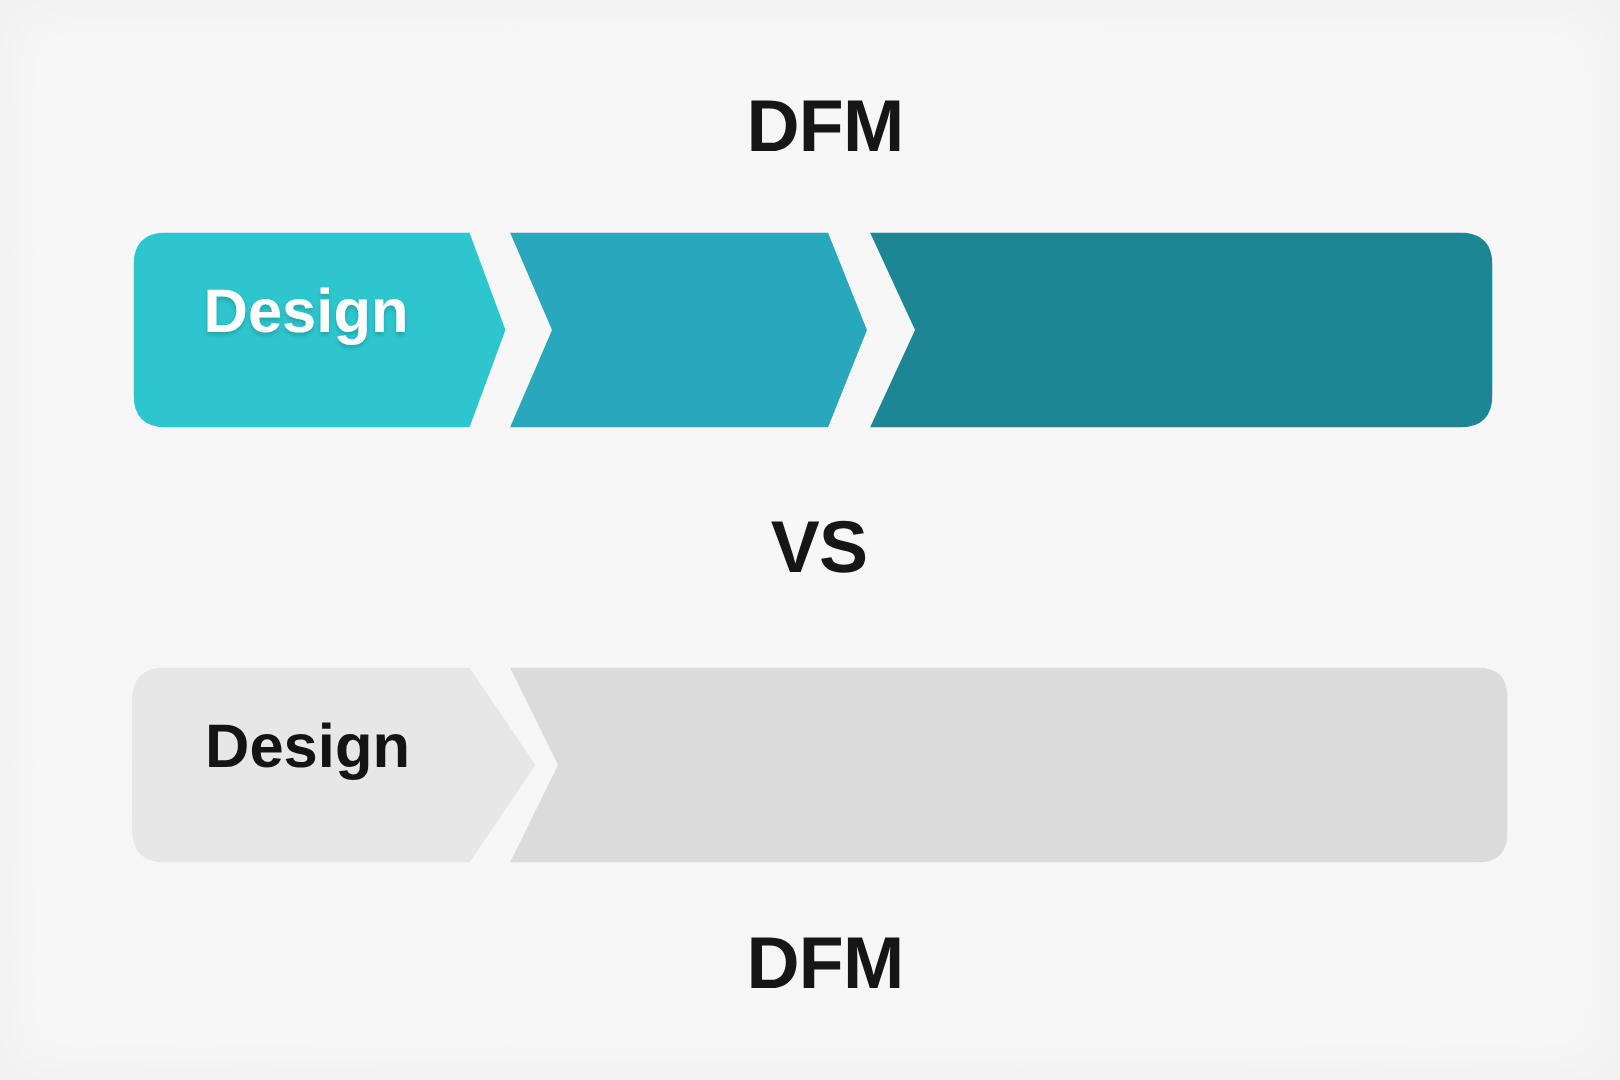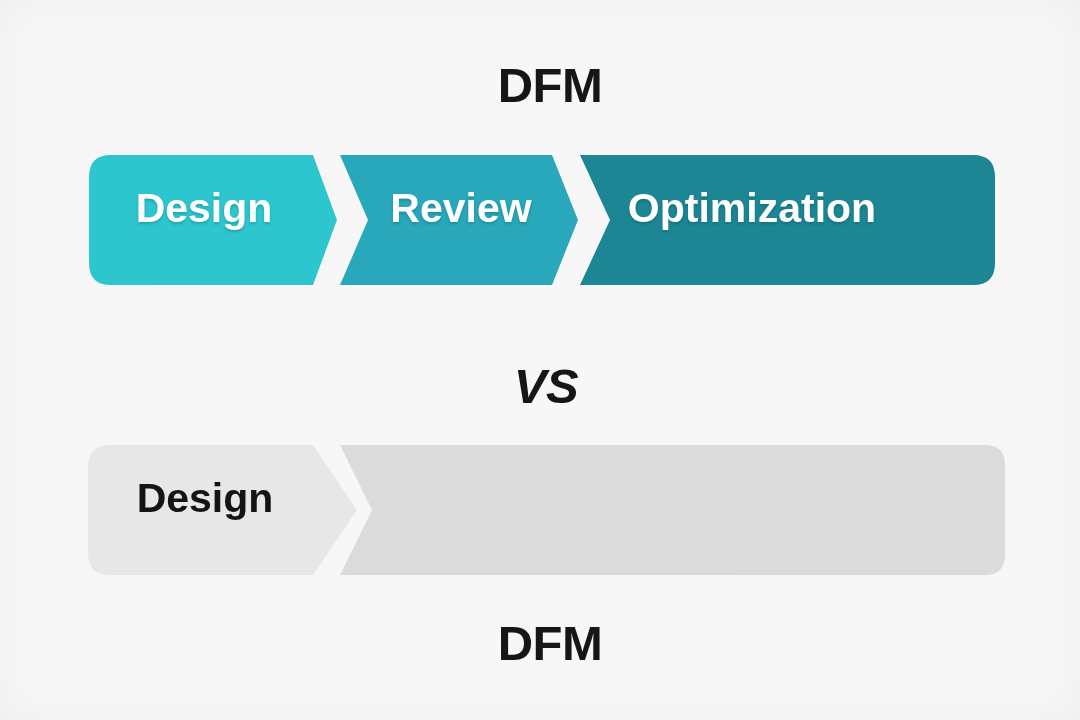--- a/index.html
+++ b/index.html
@@ -21,21 +21,21 @@
     position: absolute;
     transform: translate(-50%, -50%);
     font-weight: bold;
     font-size: 49px;
     letter-spacing: -0.5px;
     color: #161616;
     white-space: nowrap;
     line-height: 1;
   }
   .title-top    { left: 550px; top: 85px;  }
-  .title-vs     { left: 546px; top: 386px; font-style: italic; }
+  .title-vs     { left: 546px; top: 366px; }
   .title-bottom { left: 550px; top: 643px; }
 
   .row {
     position: absolute;
     left: 0;
     width: 1080px;
     height: 106px;
   }
   .row-top    { top: 155px; }
   .row-bottom { top: 445px; }
@@ -90,23 +90,21 @@
     <svg class="chevron chev-2" viewBox="0 0 238 130" aria-hidden="true">
       <path d="M0 0 L212 0 L238 65 L212 130 L0 130 L28 65 Z" fill="#29A8BB"></path>
     </svg>
 
     <svg class="chevron chev-3" viewBox="0 0 415 130" aria-hidden="true">
       <path d="M0 0 L393 0 Q415 0 415 22 L415 108 Q415 130 393 130 L0 130 L30 65 Z" fill="#1C8694"></path>
     </svg>
 
     <span class="step-label on-teal lbl-design-top">Design</span>
 
-    <span class="step-label on-teal lbl-review">Review</span>
 
-    <span class="step-label on-teal lbl-optimization">Optimization</span>
   </div>
 
   <div class="title title-vs">VS</div>
 
   <div class="row row-bottom">
 
     <svg class="chevron chev-4" viewBox="0 0 269 130" aria-hidden="true">
       <path d="M0 22 Q0 0 22 0 L225 0 L269 65 L225 130 L22 130 Q0 130 0 108 Z" fill="#E8E7E8"></path>
     </svg>
 

